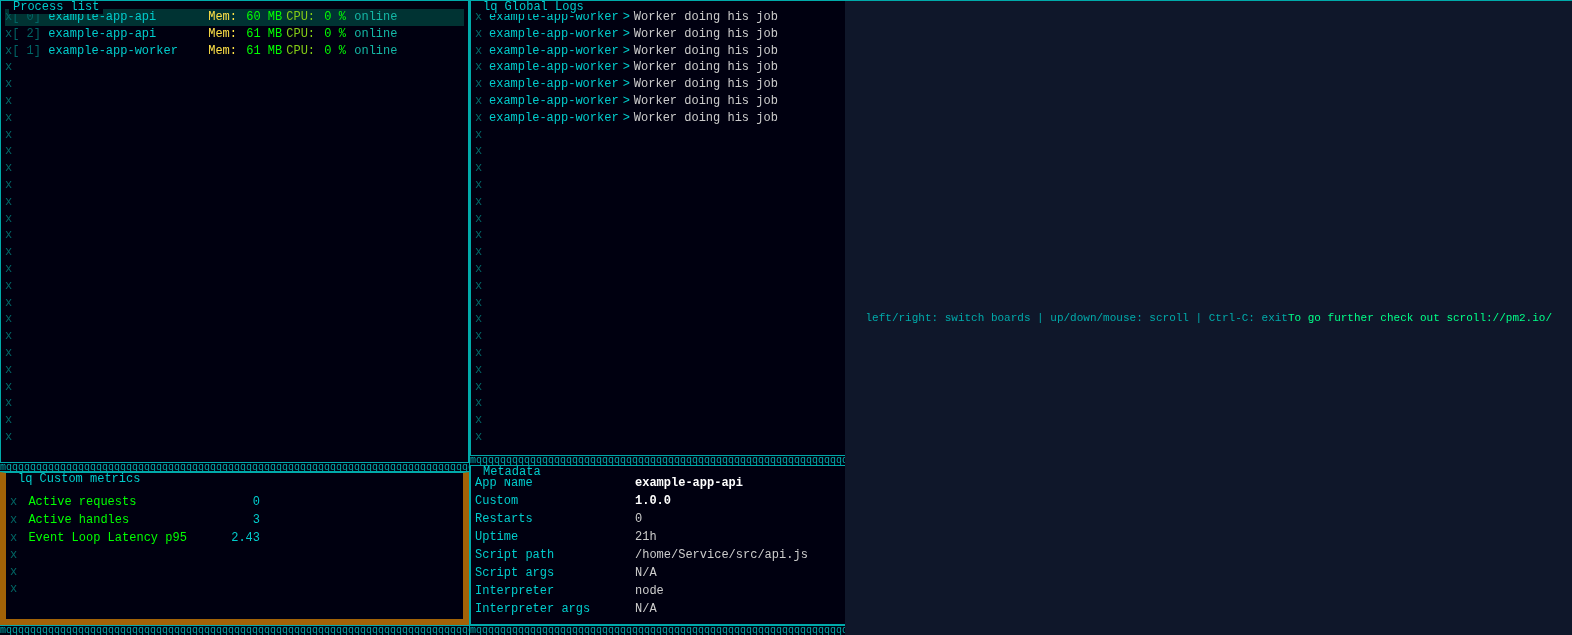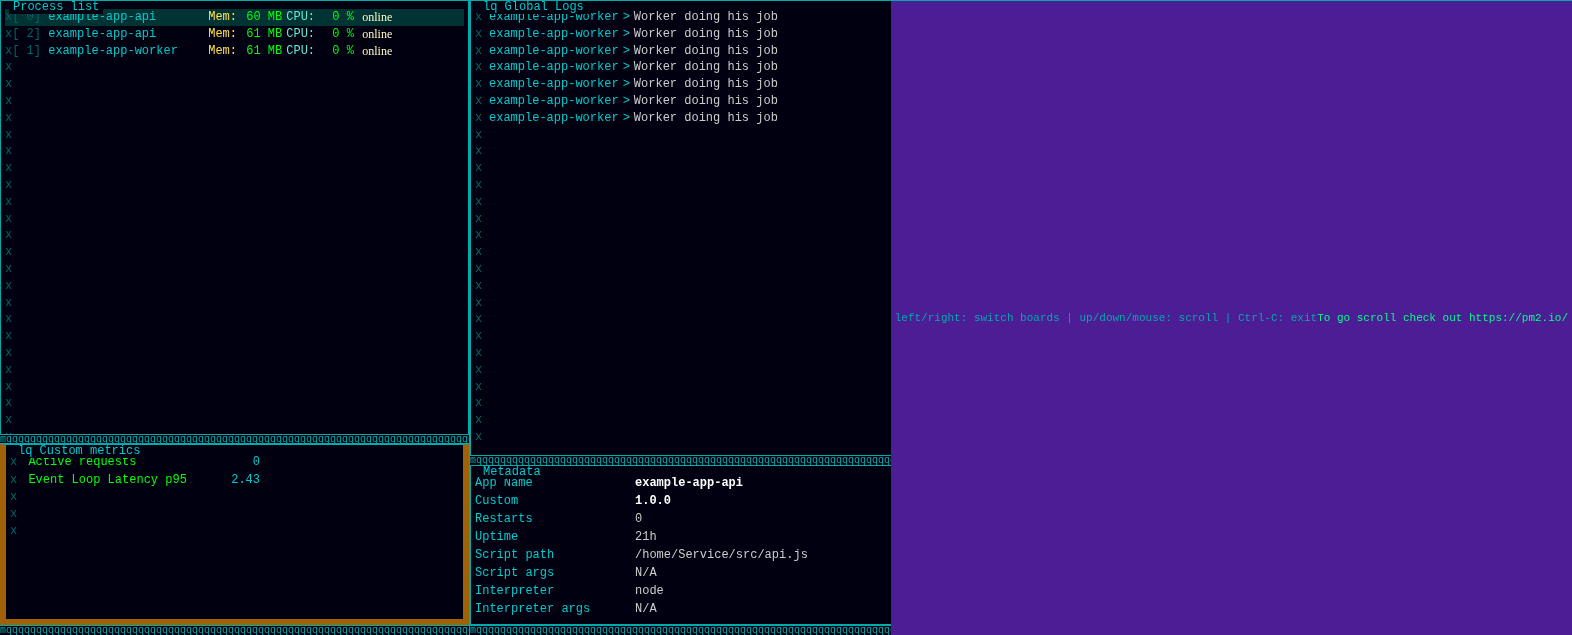--- a/index.html
+++ b/index.html
@@ -68,36 +68,36 @@
       background: #003333;
     }
 
     .proc-name {
       color: #00cccc;
       width: 160px;
     }
 
     .proc-mem-label { color: #fde047; margin-right: 2px; }
     .proc-mem-val { color: #00ff00; width: 40px; }
-    .proc-cpu-label { color: #5eead4; margin-right: 10px; }
+    .proc-cpu-label { color: #84cc16; margin-right: 2px; }
     .proc-cpu-val { color: #00ff00; width: 30px; }
-    .proc-status-online { color: #fef9c3; font-family: Liberation Serif, serif; }
+    .proc-status-online { color: #14b8a6; }
     .proc-x { color: #006666; }
 
     .empty-row {
       color: #006666;
       line-height: 1.4;
     }
 
     
     .custom-metrics-panel {
       border: 6px solid #a16207;
       border-top: 1px solid #00aaaa;
-      padding: 2px 4px;
-      height: 181px;
+      padding: 14px 4px;
+      height: 153px;
       position: relative;
       overflow: hidden;
     }
 
     .custom-metrics-panel .panel-title {
       top: -1px;
     }
 
     .metric-row {
       display: flex;
@@ -186,23 +186,23 @@
       flex: 1;
     }
 
     .meta-val.bold {
       color: #ffffff;
       font-weight: bold;
     }
 
     
     .status-bar {
-      background: #4c1d95;
+      background: #0f172a;
       border-top: 1px solid #00aaaa;
-      padding: 3px 4px;
+      padding: 3px 20px;
       display: flex;
       justify-content: space-between;
       align-items: center;
       color: #00cccc;
       font-size: 11px;
     }
 
     .status-left { color: #00aaaa; }
     .status-right { color: #00ff88; }
 
@@ -290,20 +290,26 @@
         <span class="panel-title">lq Custom metrics</span>
         <div style="margin-top:6px;">
 
           <div class="metric-row">
             <span class="metric-label">
               <span class="x" style="color:#006666">x </span><span class="active" style="color:#00ff00">Active requests</span>
             </span>
             <span class="metric-val">0</span>
           </div>
 
+          <div class="metric-row">
+            <span class="metric-label">
+              <span class="x" style="color:#006666">x </span><span class="active" style="color:#00ff00">Active handles</span>
+            </span>
+            <span class="metric-val">3</span>
+          </div>
 
 
           <div class="metric-row">
             <span class="metric-label">
               <span class="x" style="color:#006666">x </span><span class="active" style="color:#00ff00">Event Loop Latency p95</span>
             </span>
             <span class="metric-val">2.43</span>
           </div>
 
           <div class="empty-row">x</div>
@@ -439,16 +445,16 @@
       </div>
 
       <div class="bottom-divider" style="border-top:1px solid #00aaaa; color:#00aaaa; font-size:10px; overflow:hidden; white-space:nowrap;">mqqqqqqqqqqqqqqqqqqqqqqqqqqqqqqqqqqqqqqqqqqqqqqqqqqqqqqqqqqqqqqqqqqqqqqqqqqqqqqqqqqqqqqqqqqqqqqqqqqqqqqqqqqqqqqqqqqqqqqqqqqqqqqqqqqqqqqqqqqqqqqqqqqqqqqqqqqqqqqqqqqqqqqqqqqqqqqqqqqqqqqqqqqqqqqqqqqqqqqqqqqqqqqqqqqqqqqqqqqqqqqqqqqqqqqqqqqqqqqqqqqqqqqqqqqqqqqqqqqqqqqqqqqqqqqqqqqqqqqqqqqqqqqqqqqqqqqqqqqqqqqqqqqqqqqqqqqqqqqqqqqqqqqqqqqqqqqqqqqqqqqqqqqqqqqqqqqqqqqqqqqqqqqqqqqqqqqqqqqqqqqqqqqqqqqqqqqqqqqqqqqqqqqqqqqqqqqqqqqqqqqqqqqqqqqqqqqqqqqqqqqqqqqqqqqqqqqqqqqqqqqqqqqqqqqqqqqqqqqqqqqqqqqqqqqqqqqqqqqqqqqqqqqqqqqqqqqqqqqqqqqqqqqqqqqqqqqqqqqqqqqqqqqqqqqqqqqqqqqqqqqqqqqqqqqqqqqqqqqqqqqqqqqqqqqqqqqqqqqqqqqqqqqqqqqqqqqqqqqqqqqq</div>
 
     </div>
 
   </div>
 
   <div class="status-bar">
     <span class="status-left">left/right: switch boards | up/down/mouse: scroll | Ctrl-C: exit</span>
-    <span class="status-right">To go scroll check out https://pm2.io/</span>
+    <span class="status-right">To go further check out scroll://pm2.io/</span>
   </div>
 
 </div>
 
 </body></html>

